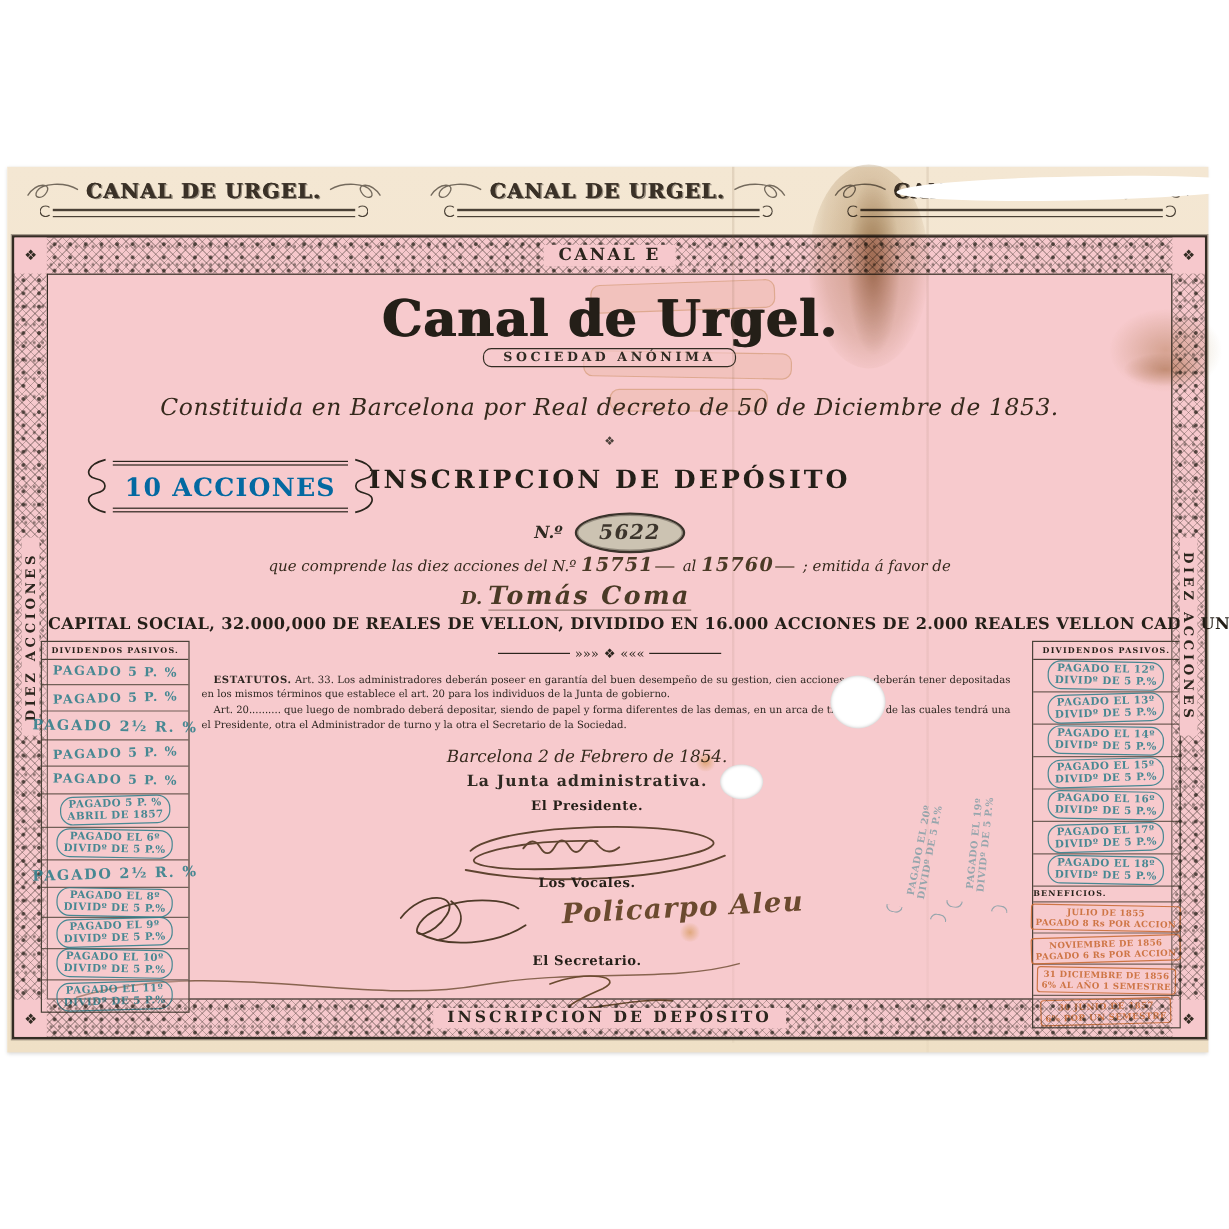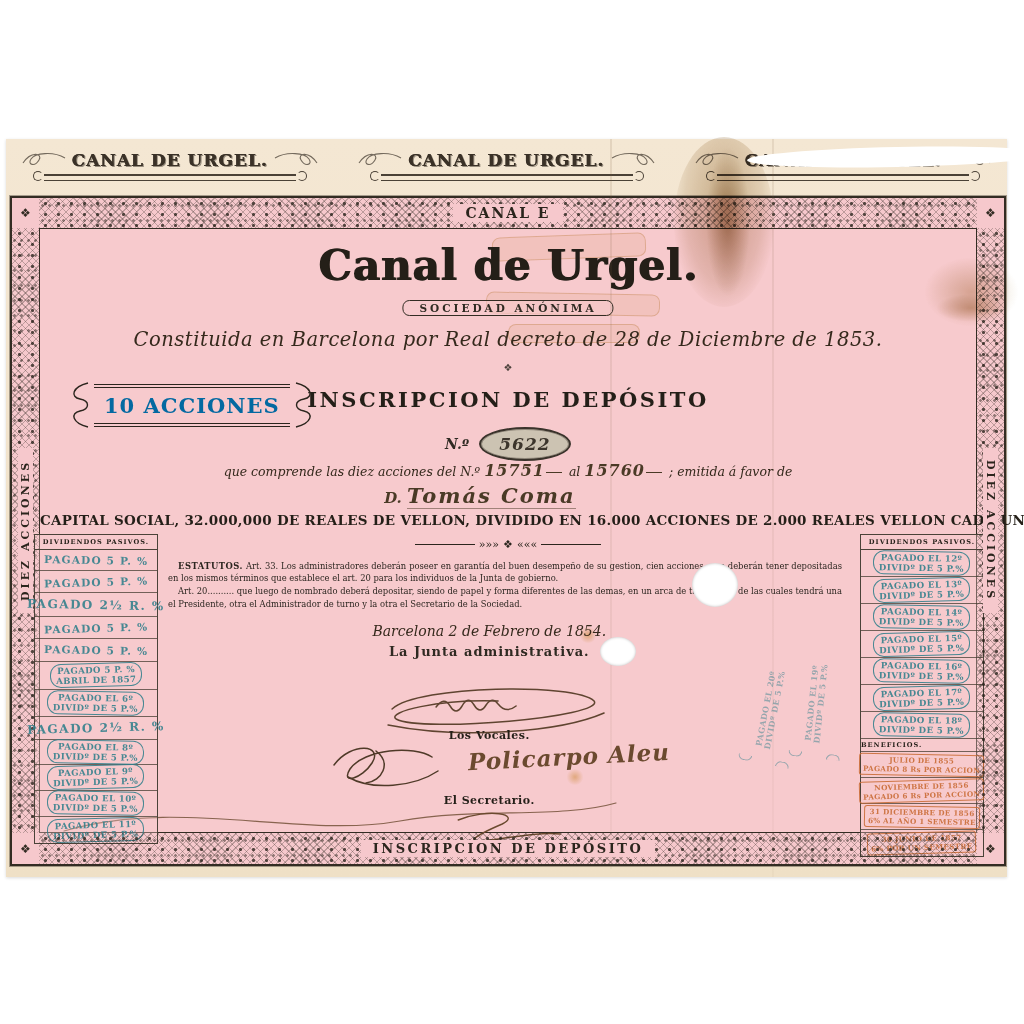--- a/index.html
+++ b/index.html
@@ -60,21 +60,21 @@
 
   .content{position:relative;background:#f7cacd;border:1.5px solid #332c23;overflow:visible;}
 
   
   .ghost{position:absolute;border:1px solid rgba(185,120,60,.35);background:rgba(205,150,85,.13);border-radius:8px;}
 
   
   .title{position:absolute;top:12px;left:0;width:100%;text-align:center;
     font-size:42px;font-weight:bold;letter-spacing:1px;color:#241f18;
     text-shadow:1.4px 0 0 #241f18;}
-  .subtitle-box{position:absolute;top:71px;left:50%;transform:translateX(-50%);
+  .subtitle-box{position:absolute;top:61px;left:50%;transform:translateX(-50%);
     border:1.5px solid #332c23;border-radius:7px;padding:1px 16px;
     font-size:10.5px;font-weight:bold;letter-spacing:3px;background:rgba(247,202,205,.6);}
   .decree{position:absolute;top:99px;left:0;width:100%;text-align:center;
     font-style:italic;font-size:19.5px;letter-spacing:.5px;color:#35291c;}
   .mini-orn{position:absolute;top:133px;left:0;width:100%;text-align:center;font-size:10px;opacity:.85;}
 
   .heading{position:absolute;top:158px;left:0;width:100%;text-align:center;
     font-size:21px;font-weight:bold;letter-spacing:2.5px;color:#241f18;}
 
   
@@ -214,21 +214,21 @@
     </div>
 
     <div class="content">
 
       <div class="ghost" style="left:452px;top:6px;width:152px;height:22px;transform:rotate(-2deg);"></div>
       <div class="ghost" style="left:446px;top:64px;width:172px;height:20px;transform:rotate(1deg);"></div>
       <div class="ghost" style="left:468px;top:95px;width:130px;height:17px;"></div>
 
       <div class="title">Canal de Urgel.</div>
       <div class="subtitle-box">SOCIEDAD ANÓNIMA</div>
-      <div class="decree">Constituida en Barcelona por Real decreto de 28 de Diciembre de 1853.</div>
+      <div class="decree">Constituida en Barcelona por Real decreto de 50 de Diciembre de 1853.</div>
       <div class="mini-orn">❖</div>
 
       <div class="heading">INSCRIPCION DE DEPÓSITO</div>
 
       <div class="cartouche leftc">
         <svg width="26" height="52" viewBox="0 0 26 52">
             <path d="M22,4 C6,8 4,18 14,20 C24,22 24,30 14,32 C4,34 6,44 22,48" fill="none" stroke="#2b251d" stroke-width="1.4"></path>
           </svg>
         <div class="cart-mid">10 ACCIONES</div>
         <svg style="transform:scaleX(-1)" width="26" height="52" viewBox="0 0 26 52">
@@ -265,20 +265,21 @@
       </div>
 
       <div class="estatutos">
         <p><b>ESTATUTOS.</b> <span>Art. 33. Los administradores deberán poseer en garantía del buen desempeño de su gestion, cien acciones, que deberán tener depositadas en los mismos términos que establece el art. 20 para los individuos de la Junta de gobierno.</span></p>
         <p><span>Art. 20.......... que luego de nombrado deberá depositar, siendo de papel y forma diferentes de las demas, en un arca de tres llaves, de las cuales tendrá una el Presidente, otra el Administrador de turno y la otra el Secretario de la Sociedad.</span></p>
       </div>
 
       <div class="placedate">Barcelona 2 de Febrero de 1854.</div>
       <div class="junta">La Junta administrativa.</div>
 
+      <div class="role r-pres">El Presidente.</div>
       <div class="sig" style="left:50%;top:446px;transform:translateX(-56%);">
         <svg width="232" height="62" viewBox="0 0 232 62">
           <g fill="none" stroke="#5f4430" stroke-width="1.5" stroke-linecap="round">
             <path d="M14,34 C40,10 198,8 216,26 C228,42 44,58 18,44 C8,37 60,24 120,26"></path>
             <path d="M58,32 q8,-11 14,-1 q6,10 12,0 q6,-11 12,-1 q6,10 12,0 q6,-9 12,-1 q8,10 18,2"></path>
             <path d="M10,50 C80,64 180,58 226,38"></path>
           </g>
         </svg>
       </div>
 

